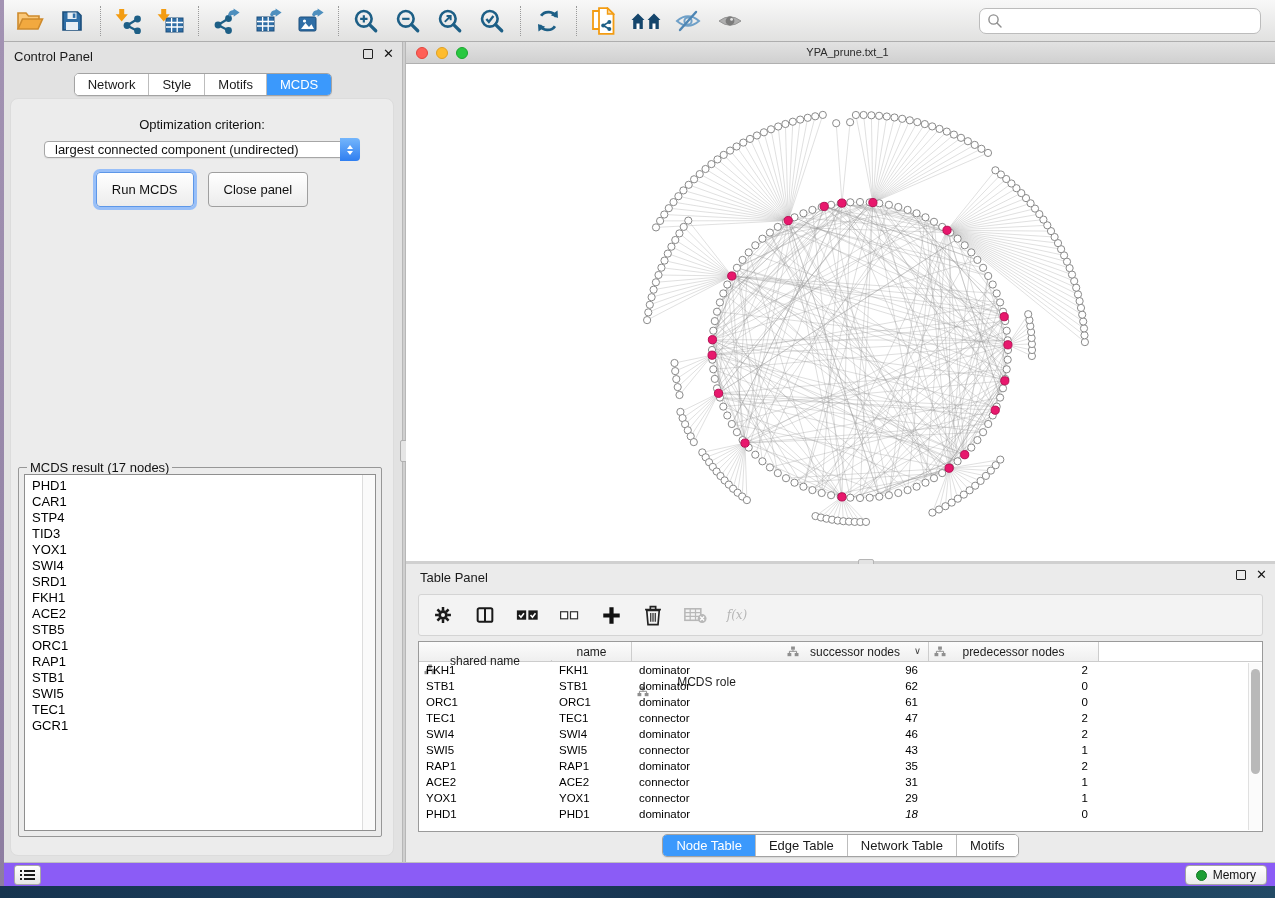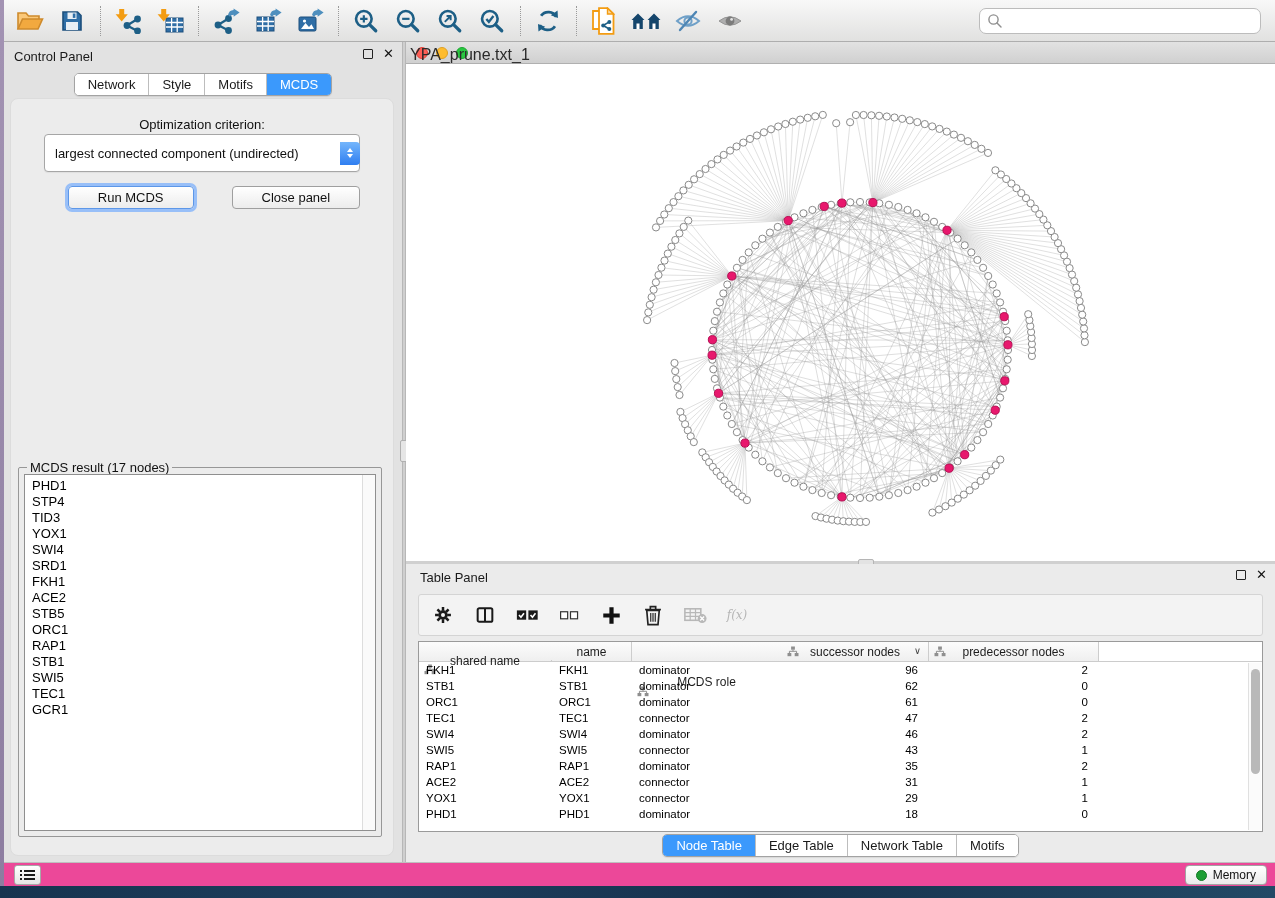--- a/index.html
+++ b/index.html
@@ -28,48 +28,48 @@
   .panel-icons { position:absolute; right:8px; top:7px; display:flex; gap:10px; align-items:center; }
   .float-box { width:10px; height:10px; border:1.6px solid #222; border-radius:1px; }
   .close-x { font-size:13px; font-weight:bold; color:#111; line-height:10px; }
   .cp-tabs { position:absolute; top:31px; left:0; right:0; display:flex; justify-content:center; }
   .seg { display:inline-flex; border:1px solid #a3a3a3; border-radius:5px; overflow:hidden; background:#fff; box-shadow:0 1px 1px rgba(0,0,0,.08); }
   .seg .seg-btn { padding:2px 13px; font-size:13px; color:#1a1a1a; background:#fff; border-left:1px solid #bdbdbd; line-height:17px; white-space:nowrap; }
   .seg .seg-btn:first-child { border-left:none; }
   .seg .seg-btn.active { background:#3b99fc; color:#fff; }
   .cp-body { position:absolute; left:6px; right:8px; top:56px; bottom:6px; background:#ececec; border-radius:8px; border:1px solid #dcdcdc; }
   .opt-label { margin-top:18px; text-align:center; font-size:13px; color:#111; }
-  .dropdown { margin:2px auto 0; width:316px; height:38px; background:#fff; border:1px solid #a6a6a6; border-radius:4px; display:flex; align-items:center; position:relative; box-shadow:0 1px 1px rgba(0,0,0,.06); }
+  .dropdown { margin:9px auto 0; width:316px; height:17px; background:#fff; border:1px solid #a6a6a6; border-radius:4px; display:flex; align-items:center; position:relative; box-shadow:0 1px 1px rgba(0,0,0,.06); }
   .dropdown .dd-text { flex:1; font-size:13px; color:#111; padding-left:10px; white-space:nowrap; overflow:hidden; }
   .dropdown .stepper { width:20px; height:23px; margin-right:-1px; border-radius:0 4px 4px 0; background:linear-gradient(#74b6fc,#2f7ef0); display:flex; flex-direction:column; align-items:center; justify-content:center; gap:2px; }
   .stepper .up { width:0; height:0; border-left:3.5px solid transparent; border-right:3.5px solid transparent; border-bottom:4.5px solid #fff; }
   .stepper .down { width:0; height:0; border-left:3.5px solid transparent; border-right:3.5px solid transparent; border-top:4.5px solid #fff; }
   .btn-row { margin-top:14px; display:flex; justify-content:center; gap:14px; }
-  .mac-btn { height:23px; padding:0 29px; font-size:13px; color:#111; background:linear-gradient(#ffffff,#ececec); border:1px solid #9f9f9f; border-radius:4px;margin-left:24px; }
+  .mac-btn { height:35px; padding:0 15px; font-size:13px; color:#111; background:linear-gradient(#ffffff,#ececec); border:1px solid #9f9f9f; border-radius:4px; }
   .mac-btn.focus-ring { box-shadow:0 0 0 3px rgba(108,168,255,.65); border-color:#5d97e8; }
   .result-group { position:absolute; left:7px; right:11px; top:368px; bottom:18px; border:1px solid #979797; border-radius:2px; }
   .result-legend { position:absolute; top:-8px; left:8px; background:#ececec; padding:0 3px; font-size:13px; color:#111; }
   .result-list { position:absolute; left:5px; right:5px; top:6px; bottom:5px; background:#fff; border:1px solid #8f8f8f; overflow:hidden; }
   .result-items { position:absolute; left:0; top:1px; right:13px; bottom:0; padding:2px 0 0 7px; }
   .result-item { font-size:13px; line-height:16px; color:#000; }
   .result-scroll { position:absolute; right:0; top:0; bottom:0; width:13px; background:#fafafa; border-left:1px solid #ddd; }
 
   
   .v-splitter { position:absolute; left:398px; top:42px; width:4px; height:820px; background:#cfcfcf; border-left:1px solid #b7b7b7; border-right:1px solid #b7b7b7; }
   .v-grip { position:absolute; left:-3px; top:398px; width:9px; height:22px; background:#e6e6e6; border:1px solid #b0b0b0; border-radius:2px; }
 
   
   .network-window { position:absolute; left:402px; top:42px; width:869px; height:519px; background:#fff; }
   .nw-titlebar { position:absolute; top:0; left:0; right:0; height:22px; background:linear-gradient(#e2e2e2,#d0d0d0); border-bottom:1px solid #b0b0b0; }
   .traffic { position:absolute; left:10px; top:5px; display:flex; gap:8px; }
   .light { width:12px; height:12px; border-radius:50%; }
   .light.red { background:#ff5f57; border:1px solid #e2463d; }
   .light.yellow { background:#febc2e; border:1px solid #dfa023; }
   .light.green { background:#28c840; border:1px solid #1ba62f; }
-  .nw-title { position:absolute; left:4px; right:0; top:4px; font-size:16px; color:#2a2a2a; }
+  .nw-title { position:absolute; left:14px; right:0; top:4px; text-align:center; font-size:11px; color:#2a2a2a; }
   .nw-canvas { position:absolute; top:22px; left:0; width:869px; height:497px; background:#fff; }
 
   .h-splitter { position:absolute; left:402px; top:561px; width:869px; height:3px; background:#d0d0d0; }
   .h-grip { position:absolute; left:452px; top:-2px; width:16px; height:7px; background:#e3e3e3; border:1px solid #b5b5b5; border-radius:2px; }
 
   
   .table-panel { position:absolute; left:402px; top:564px; width:869px; height:298px; background:#ebebeb; }
   .tp-header { position:absolute; top:0; left:0; right:0; height:26px; }
   .tp-title { position:absolute; left:14px; top:6px; font-size:13px; color:#1a1a1a; }
   .tp-toolbar { position:absolute; left:12px; right:12px; top:30px; height:42px; background:#f3f3f3; border:1px solid #d4d4d4; border-radius:3px; display:flex; align-items:center; padding-left:12px; gap:18px; }
@@ -85,21 +85,21 @@
   .nt-body { position:relative; }
   .nt-row { display:flex; height:16px; }
   .nt-cell { flex:0 0 auto; font-size:11.5px; color:#000; line-height:16px; white-space:nowrap; overflow:hidden; }
   .nt-cell.txt { padding-left:7px; }
   .nt-cell.num { text-align:right; padding-right:11px; }
   .nt-vscroll { position:absolute; top:21px; right:1px; bottom:1px; width:13px; background:#fbfbfb; border-left:1px solid #e0e0e0; }
   .nt-thumb { position:absolute; top:6px; left:2px; width:9px; height:105px; background:#b9b9b9; border-radius:5px; }
   .tp-tabs { position:absolute; left:0; right:0; bottom:5px; display:flex; justify-content:center;border-radius:6px; }
 
   
-  .status-bar { position:absolute; left:0; top:862px; width:1271px; height:24px; background:#ec4899; border-top:1px solid #bfbfbf; }
+  .status-bar { position:absolute; left:0; top:862px; width:1271px; height:24px; background:#8b5cf6; border-top:1px solid #bfbfbf; }
   .list-btn { position:absolute; left:10px; top:2px; width:27px; height:20px; background:linear-gradient(#ffffff,#e6e6e6); border:1px solid #a8a8a8; border-radius:3px; display:flex; align-items:center; justify-content:center; flex-direction:column; gap:2px; }
   .list-line { display:flex; align-items:center; gap:2px; }
   .list-dot { width:2px; height:2px; background:#1a1a1a; }
   .list-bar { width:11px; height:2px; background:#1a1a1a; }
   .memory-btn { position:absolute; right:8px; top:2px; height:20px; padding:0 10px; background:linear-gradient(#ffffff,#ebebeb); border:1px solid #a3a3a3; border-radius:4px; display:flex; align-items:center; gap:6px; font-size:12px; color:#111; }
   .mem-dot { width:11px; height:11px; border-radius:50%; background:#1d9e34; border:1px solid #147a26; }
 </style>
 </head>
 <body>
 
@@ -281,20 +281,21 @@
       </div>
       <div class="btn-row">
         <button class="mac-btn focus-ring">Run MCDS</button>
         <button class="mac-btn">Close panel</button>
       </div>
       <div class="result-group">
         <span class="result-legend">MCDS result (17 nodes)</span>
         <div class="result-list">
           <div class="result-items">
               <div class="result-item">PHD1</div>
+              <div class="result-item">CAR1</div>
               <div class="result-item">STP4</div>
               <div class="result-item">TID3</div>
               <div class="result-item">YOX1</div>
               <div class="result-item">SWI4</div>
               <div class="result-item">SRD1</div>
               <div class="result-item">FKH1</div>
               <div class="result-item">ACE2</div>
               <div class="result-item">STB5</div>
               <div class="result-item">ORC1</div>
               <div class="result-item">RAP1</div>
@@ -1179,21 +1180,21 @@
             <div class="nt-cell txt" style="width: 133px;">YOX1</div>
             <div class="nt-cell txt" style="width: 80px;">YOX1</div>
             <div class="nt-cell txt" style="width: 150px;">connector</div>
             <div class="nt-cell num" style="width: 147px;">29</div>
             <div class="nt-cell num" style="width: 170px;">1</div>
           </div>
           <div class="nt-row">
             <div class="nt-cell txt" style="width: 133px;">PHD1</div>
             <div class="nt-cell txt" style="width: 80px;">PHD1</div>
             <div class="nt-cell txt" style="width: 150px;">dominator</div>
-            <div class="nt-cell num" style="width: 147px;">18</div>
+            <div class="nt-cell num" style="width: 147px; font-style: italic;">18</div>
             <div class="nt-cell num" style="width: 170px;">0</div>
           </div>
         </div>
       <div class="nt-vscroll">
         <div class="nt-thumb"></div>
       </div>
     </div>
     <div class="tp-tabs">
       <span class="seg">
           <span class="seg-btn active">Node Table</span>

